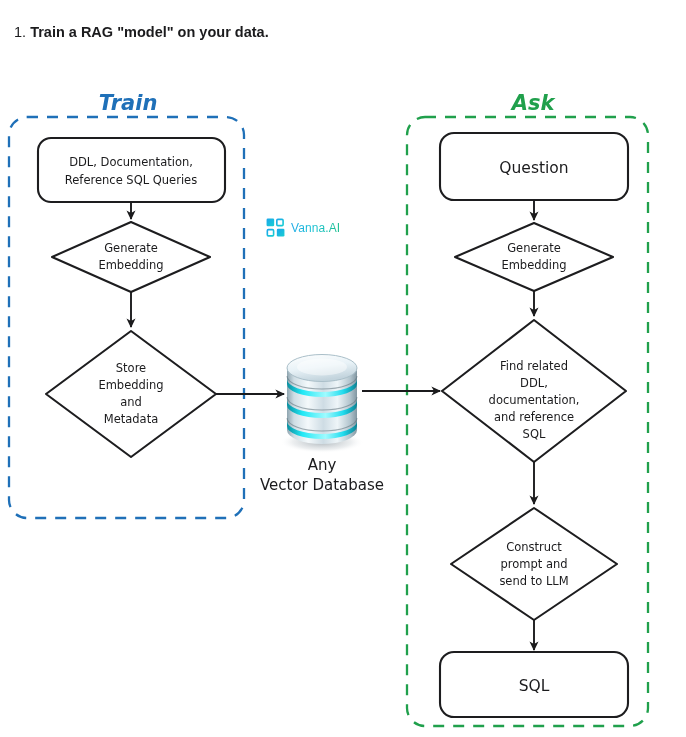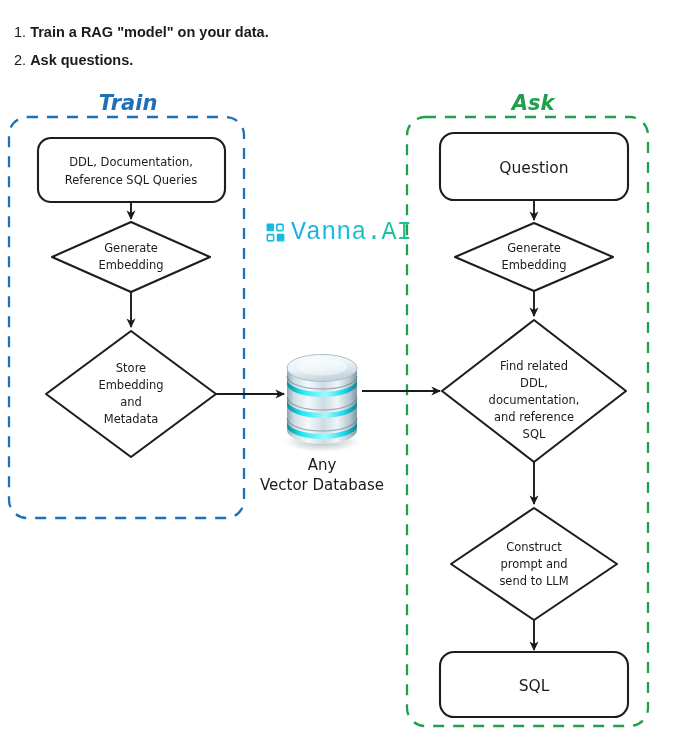--- a/index.html
+++ b/index.html
@@ -90,42 +90,38 @@
     display: flex;
     align-items: center;
     gap: 6px;
   }
   .brand-mark {
     width: 19px;
     height: 19px;
     display: block;
   }
   .brand-text {
-    font-family: Liberation Mono, monospace;
-    font-size: 25px;
+    font-family: Liberation Sans, sans-serif;
+    font-size: 12px;
     letter-spacing: 0.1px;
     background: linear-gradient(100deg, #1ea7e8 0%, #16c1d4 45%, #1ec08a 100%);
     -webkit-background-clip: text;
     background-clip: text;
     color: transparent;
     -webkit-text-fill-color: transparent;
     white-space: nowrap;
   }
 </style>
 </head>
 <body>
 
 <div class="intro">
   <div class="intro-item">
     <span class="intro-num">1.</span>
     <span class="intro-text">Train a RAG "model" on your data.</span>
-  </div>
-  <div class="intro-item">
-    <span class="intro-num">2.</span>
-    <span class="intro-text">Ask questions.</span>
   </div>
 </div>
 
 <svg id="flow" viewBox="0 0 686 737">
   <defs>
     <marker id="arrow" viewBox="0 0 10 10" refX="8.4" refY="5" markerWidth="5.4" markerHeight="5.4" orient="auto-start-reverse">
       <path d="M 0 0.6 L 9.4 5 L 0 9.4 L 2.6 5 Z" fill="#1b1b1d"></path>
     </marker>
 
     <linearGradient id="dbTop" x1="0" y1="0" x2="0.35" y2="1">

